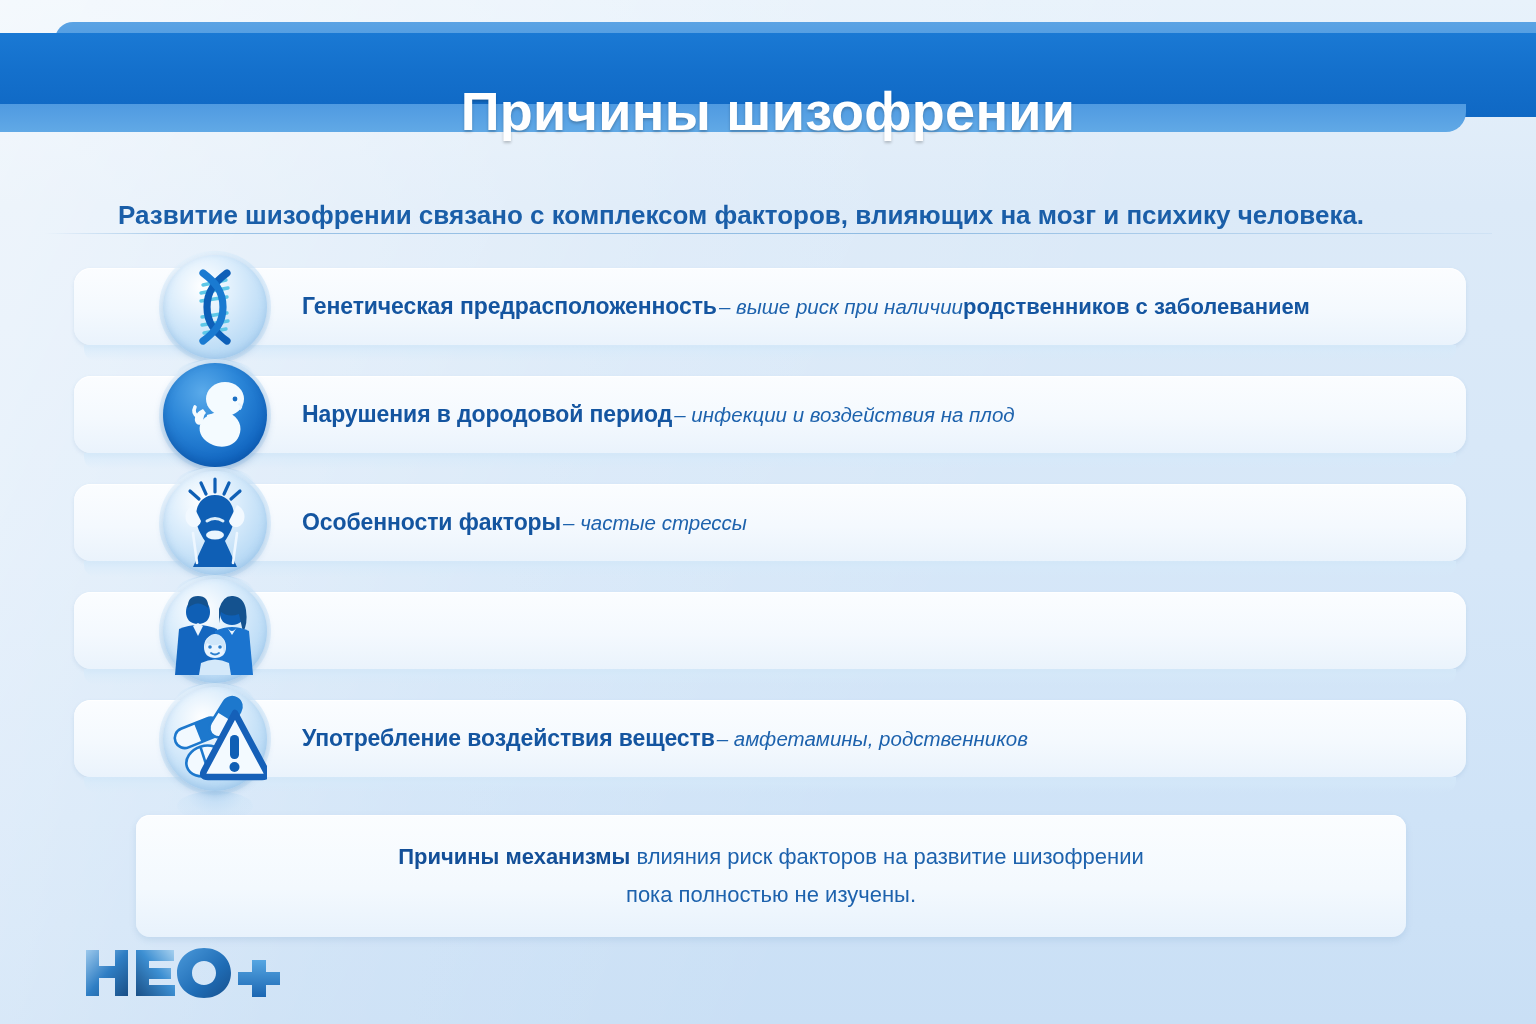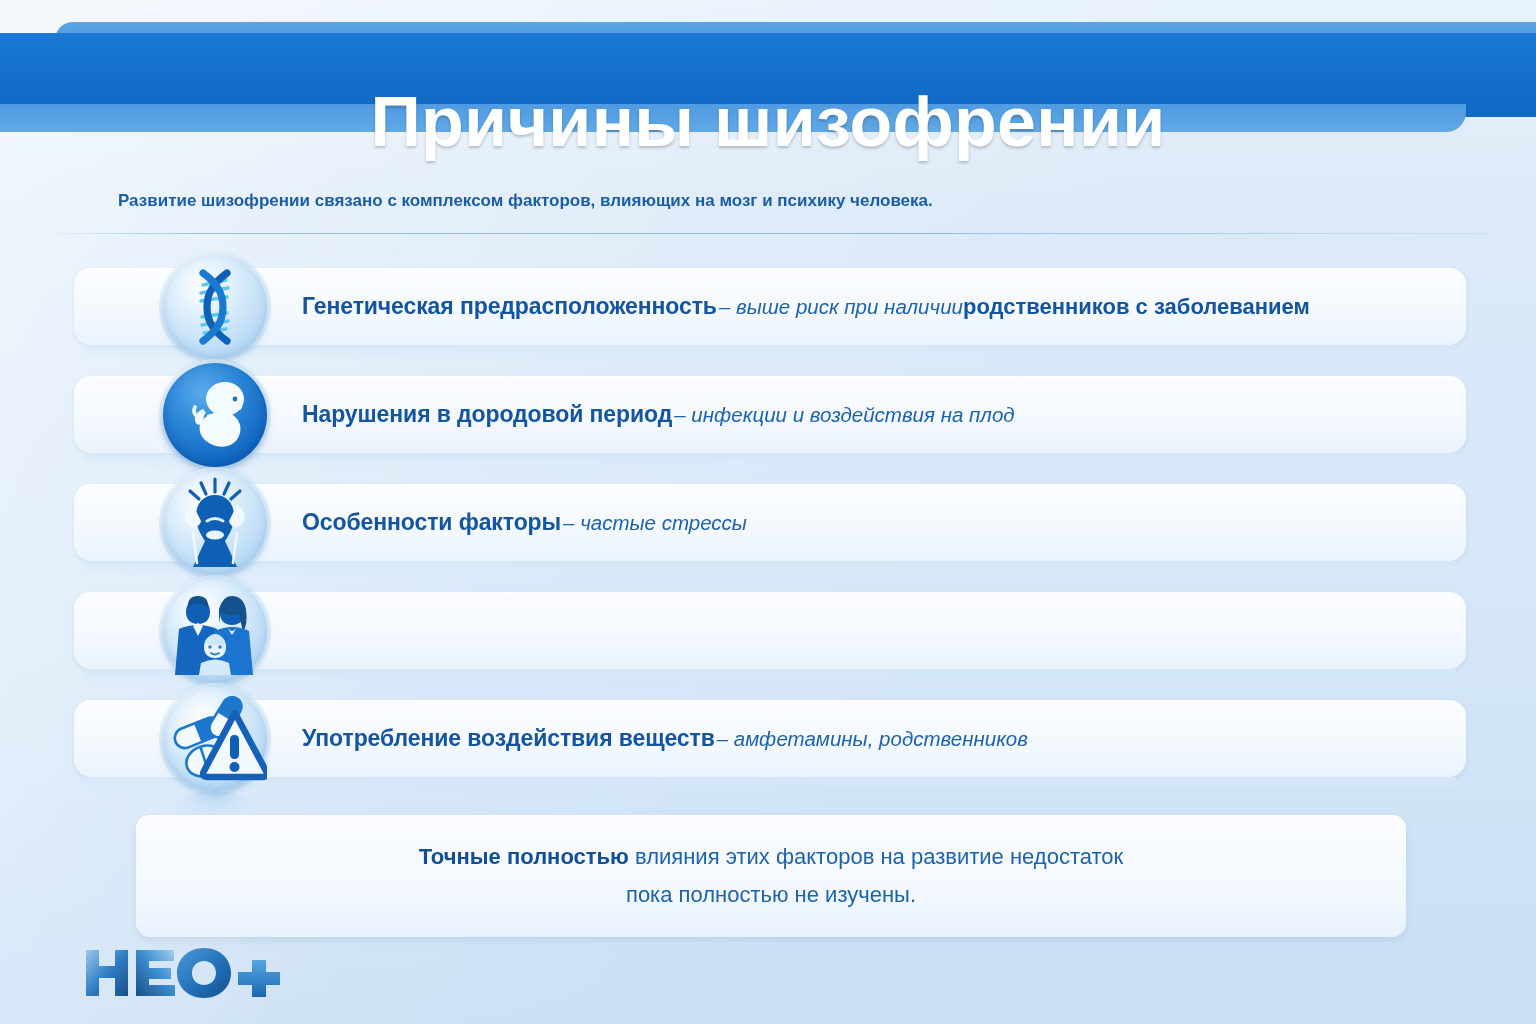--- a/index.html
+++ b/index.html
@@ -70,36 +70,36 @@
   .header-title {
     position: absolute;
     left: 0;
     top: 33px;
     width: 1536px;
     height: 84px;
     display: flex;
     align-items: center;
     justify-content: center;
     color: #ffffff;
-    font-size: 70px;
+    font-size: 54px;
     font-weight: bold;
     letter-spacing: 0.3px;
     line-height: 1;
     text-shadow: 0 2px 3px rgba(0,0,0,0.22);
     white-space: nowrap;
   }
 
   
   .intro {
     position: absolute;
     left: 118px;
     top: 173px;
     width: 1330px;
     color: #1a5ea8;
-    font-size: 17px;
+    font-size: 26px;
     font-weight: bold;
     line-height: 1.3;
     white-space: nowrap;
   }
   .intro-rule {
     position: absolute;
     left: 44px;
     top: 233px;
     width: 1448px;
     height: 1px;
@@ -407,21 +407,21 @@
         <span class="lead">Употребление воздействия веществ</span>
           <span class="tail"> – амфетамины, родственников</span>
           <span class="tail-strong"></span>
       </div>
     </div>
 
   </div>
 
   <div class="conclusion">
     <div class="conclusion-line">
-      <span class="conclusion-strong">Точные полностью</span><span> влияния этих факторов на развитие недостаток</span>
+      <span class="conclusion-strong">Причины механизмы</span><span> влияния риск факторов на развитие шизофрении</span>
     </div>
     <div class="conclusion-line">пока полностью не изучены.</div>
   </div>
 
   <div class="logo">
     <svg viewBox="0 0 210 58" xmlns="http://www.w3.org/2000/svg" aria-label="НЕО+">
       <defs>
         <linearGradient id="lgA" x1="0" y1="0" x2="1" y2="1">
           <stop offset="0%" stop-color="#9cc8ec"></stop>
           <stop offset="50%" stop-color="#2f7ec4"></stop>

